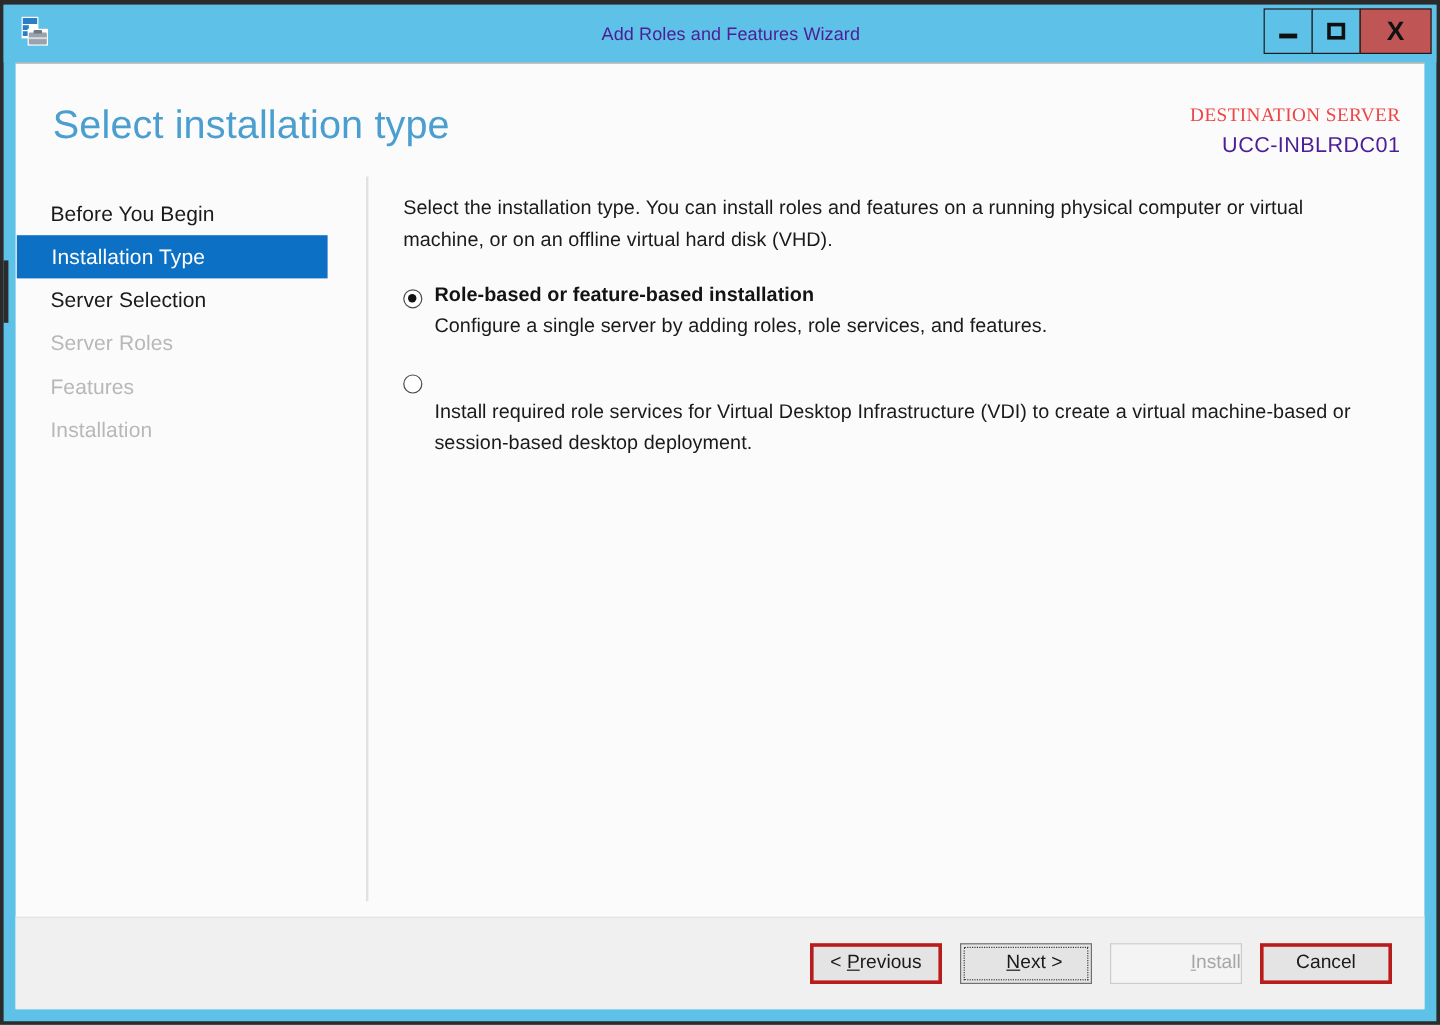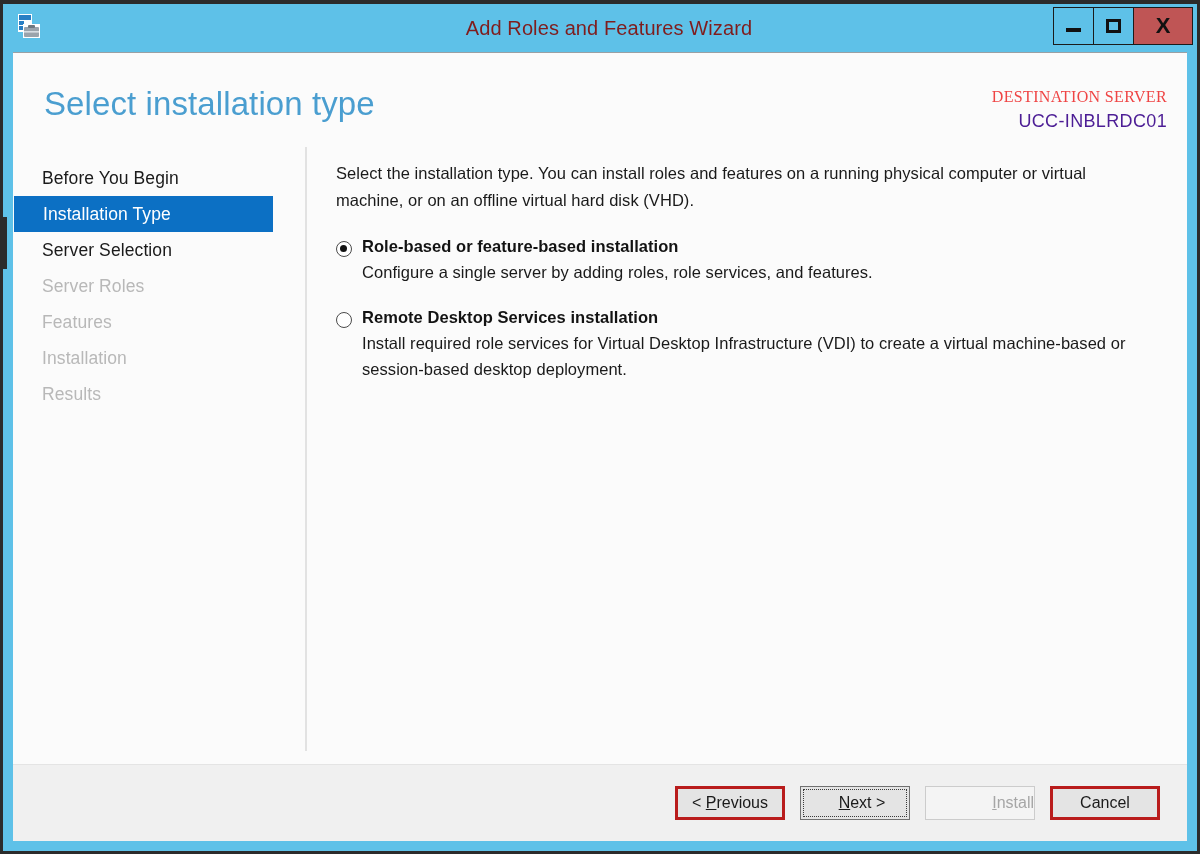--- a/index.html
+++ b/index.html
@@ -35,22 +35,22 @@
     align-items: center;
   }
   .title-icon {
     position: absolute;
     left: 11px; top: 7px;
     width: 30px; height: 30px;
   }
   .title-text {
     width: 100%;
     text-align: center;
-    font-size: 20px;
-    color: #7f1d1d;
+    font-size: 15px;
+    color: #4c1d95;
     font-family: "Liberation Sans", sans-serif;
     letter-spacing: 0.1px;
     padding-left: 18px;
   }
   .winbtns {
     position: absolute;
     right: 4px; top: 3px;
     display: flex;
     height: 38px;
   }
@@ -311,41 +311,39 @@
 
     <div class="body-row">
 
       <div class="nav">
         <div class="nav-item">Before You Begin</div>
         <div class="nav-item selected">Installation Type</div>
         <div class="nav-item">Server Selection</div>
         <div class="nav-item disabled">Server Roles</div>
         <div class="nav-item disabled">Features</div>
         <div class="nav-item disabled">Installation</div>
-        <div class="nav-item disabled">Results</div>
         <div class="nav-sep"></div>
       </div>
 
       <div class="content">
         <div class="intro">Select the installation type. You can install roles and features on a running physical computer or virtual machine, or on an offline virtual hard disk (VHD).</div>
 
         <div class="option-group">
 
           <div class="option">
             <div class="option-row">
               <div class="radio checked"></div>
               <div class="option-label">Role-based or feature-based installation</div>
             </div>
             <div class="option-desc">Configure a single server by adding roles, role services, and features.</div>
           </div>
 
           <div class="option">
             <div class="option-row">
               <div class="radio"></div>
-              <div class="option-label">Remote Desktop Services installation</div>
             </div>
             <div class="option-desc">Install required role services for Virtual Desktop Infrastructure (VDI) to create a virtual machine-based or session-based desktop deployment.</div>
           </div>
 
         </div>
       </div>
     </div>
 
     <div class="footer">
       <div class="btn">

